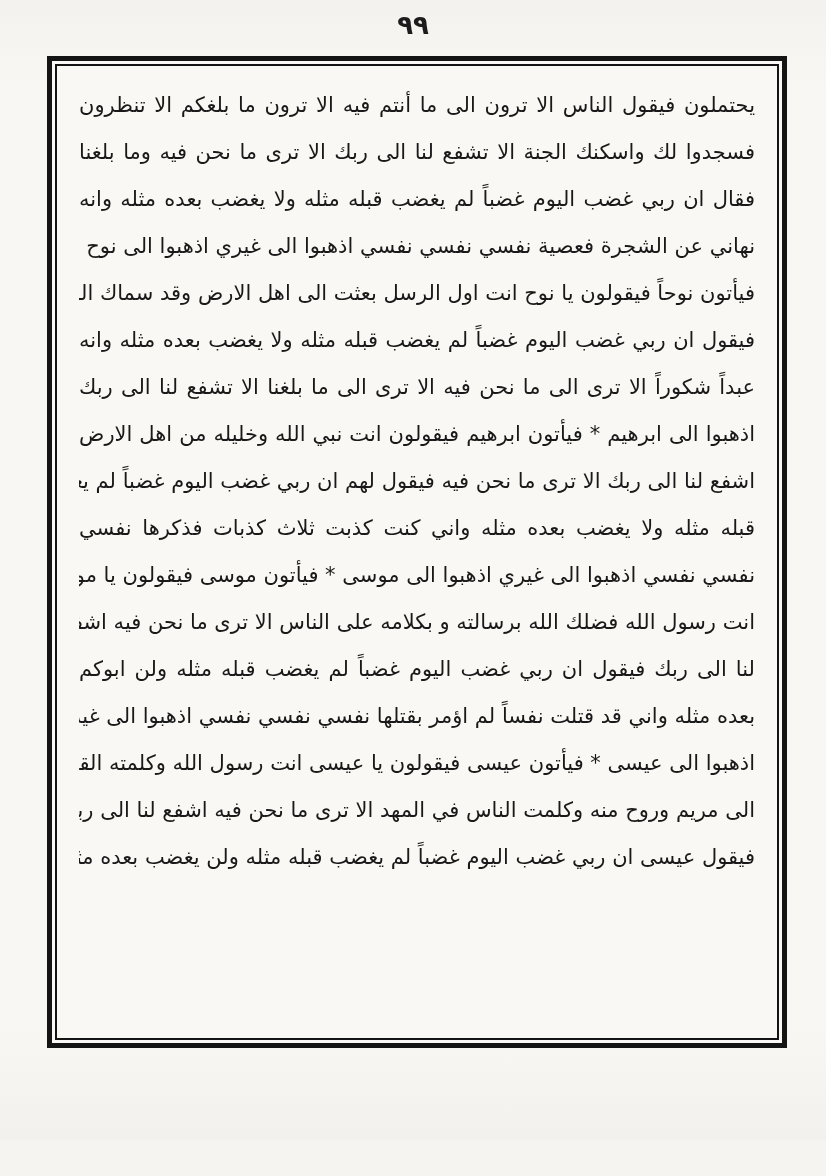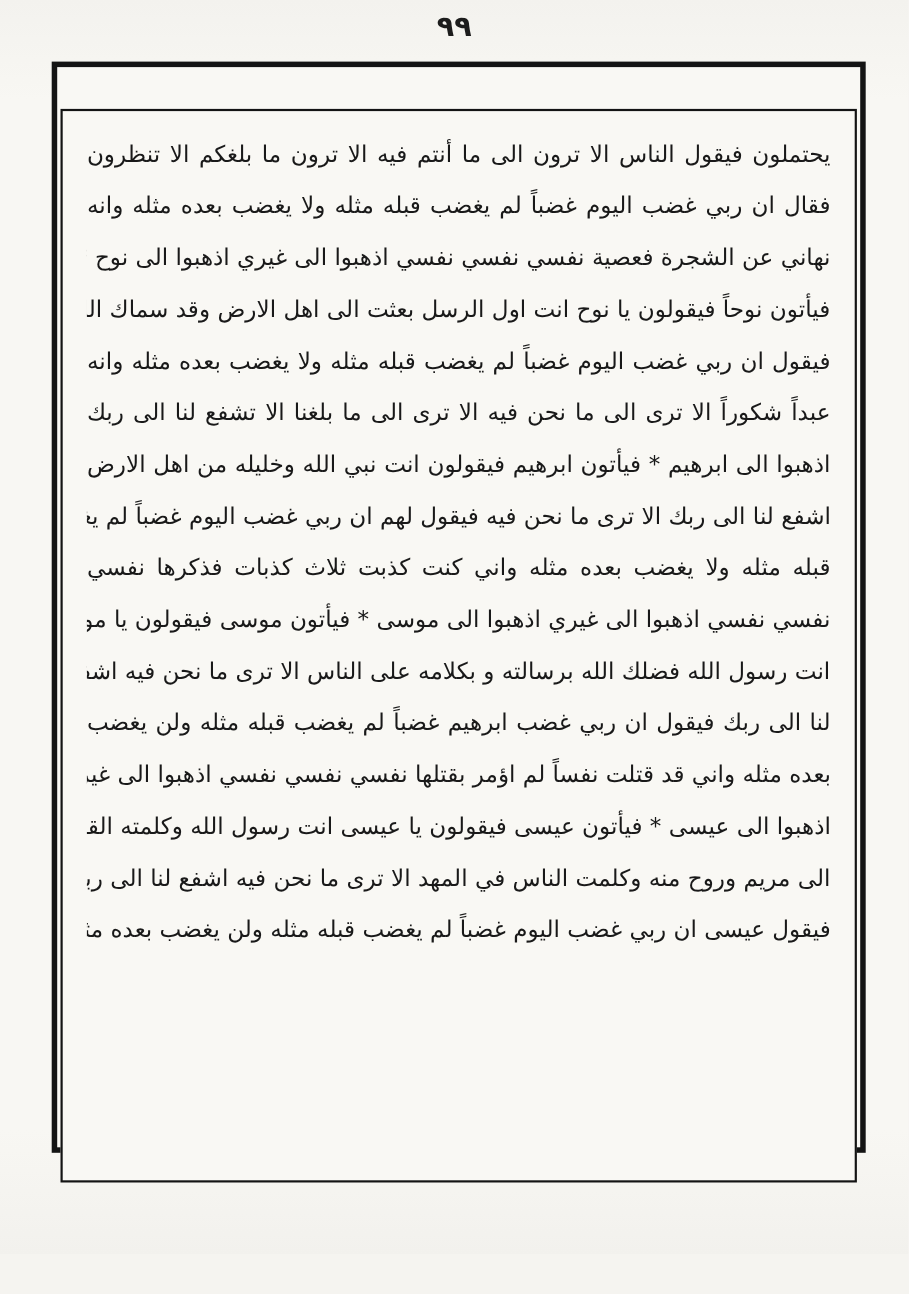--- a/index.html
+++ b/index.html
@@ -44,21 +44,20 @@
     background: #f9f8f4;
   }
 
   .frame-inner {
     width: 100%;
     height: 100%;
     border: 2px solid #141414;
     padding: 16px 22px 10px 22px;
     background: #f9f8f4;
     overflow: hidden;
-    margin-top: 35px;
   }
 
   .text-block {
     direction: rtl;
     color: #191919;
     font-size: 21px;
     font-weight: 500;
   }
 
   .text-line {
@@ -74,31 +73,32 @@
 <body>
 
 <div class="scan-page">
 
   <div class="page-number">٩٩</div>
 
   <div class="frame-outer">
     <div class="frame-inner">
       <div class="text-block">
         <div class="text-line">يحتملون فيقول الناس الا ترون الى ما أنتم فيه الا ترون ما بلغكم الا تنظرون</div>
+        <div class="text-line">فسجدوا لك واسكنك الجنة الا تشفع لنا الى ربك الا ترى ما نحن فيه وما بلغنا</div>
         <div class="text-line">فقال ان ربي غضب اليوم غضباً لم يغضب قبله مثله ولا يغضب بعده مثله وانه</div>
         <div class="text-line">نهاني عن الشجرة فعصية نفسي نفسي نفسي اذهبوا الى غيري اذهبوا الى نوح *</div>
         <div class="text-line">فيأتون نوحاً فيقولون يا نوح انت اول الرسل بعثت الى اهل الارض وقد سماك الله</div>
         <div class="text-line">فيقول ان ربي غضب اليوم غضباً لم يغضب قبله مثله ولا يغضب بعده مثله وانه</div>
         <div class="text-line">عبداً شكوراً الا ترى الى ما نحن فيه الا ترى الى ما بلغنا الا تشفع لنا الى ربك</div>
         <div class="text-line">اذهبوا الى ابرهيم * فيأتون ابرهيم فيقولون انت نبي الله وخليله من اهل الارض</div>
         <div class="text-line">اشفع لنا الى ربك الا ترى ما نحن فيه فيقول لهم ان ربي غضب اليوم غضباً لم يغضب</div>
         <div class="text-line">قبله مثله ولا يغضب بعده مثله واني كنت كذبت ثلاث كذبات فذكرها نفسي</div>
         <div class="text-line">نفسي نفسي اذهبوا الى غيري اذهبوا الى موسى * فيأتون موسى فيقولون يا موسى</div>
         <div class="text-line">انت رسول الله فضلك الله برسالته و بكلامه على الناس الا ترى ما نحن فيه اشفع</div>
-        <div class="text-line">لنا الى ربك فيقول ان ربي غضب ابرهيم غضباً لم يغضب قبله مثله ولن يغضب</div>
+        <div class="text-line">لنا الى ربك فيقول ان ربي غضب اليوم غضباً لم يغضب قبله مثله ولن ابوكم</div>
         <div class="text-line">بعده مثله واني قد قتلت نفساً لم اؤمر بقتلها نفسي نفسي نفسي اذهبوا الى غيري</div>
         <div class="text-line">اذهبوا الى عيسى * فيأتون عيسى فيقولون يا عيسى انت رسول الله وكلمته القاها</div>
         <div class="text-line">الى مريم وروح منه وكلمت الناس في المهد الا ترى ما نحن فيه اشفع لنا الى ربك</div>
         <div class="text-line">فيقول عيسى ان ربي غضب اليوم غضباً لم يغضب قبله مثله ولن يغضب بعده مثله</div>
       </div>
     </div>
   </div>
 
 </div>
 

